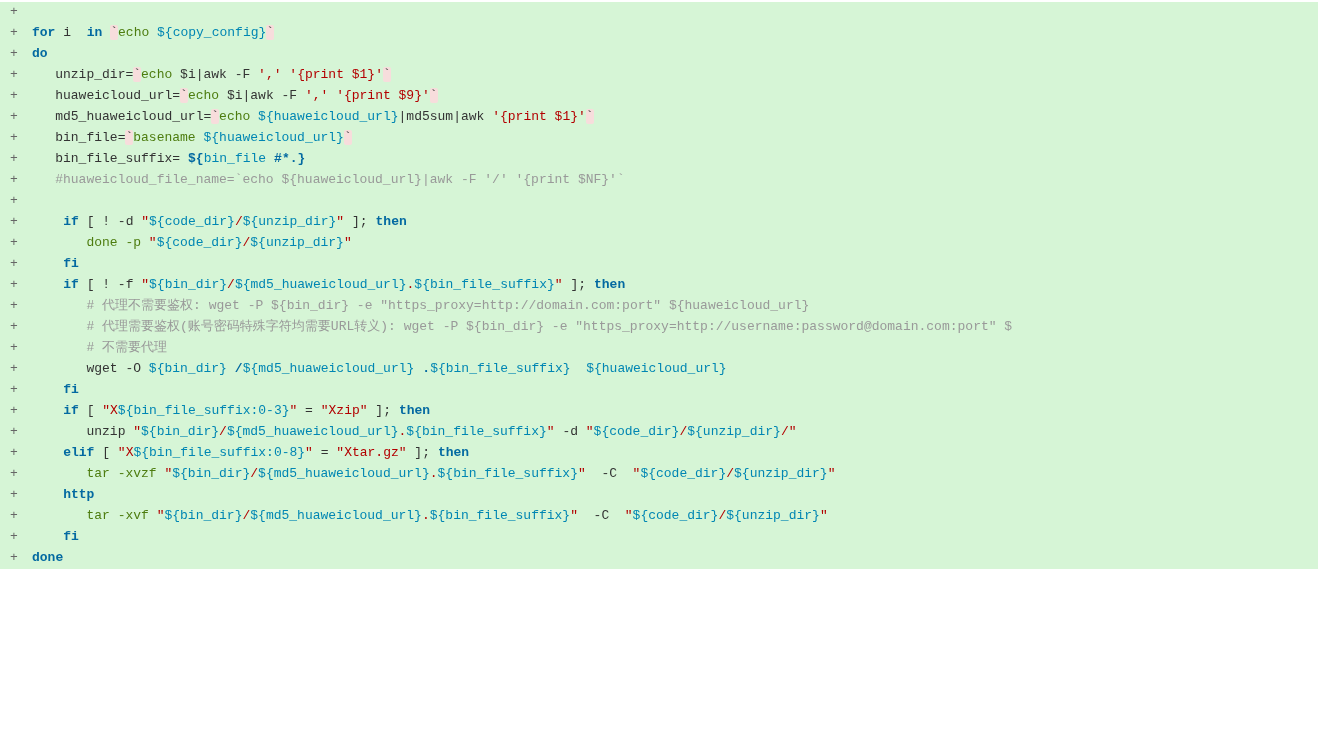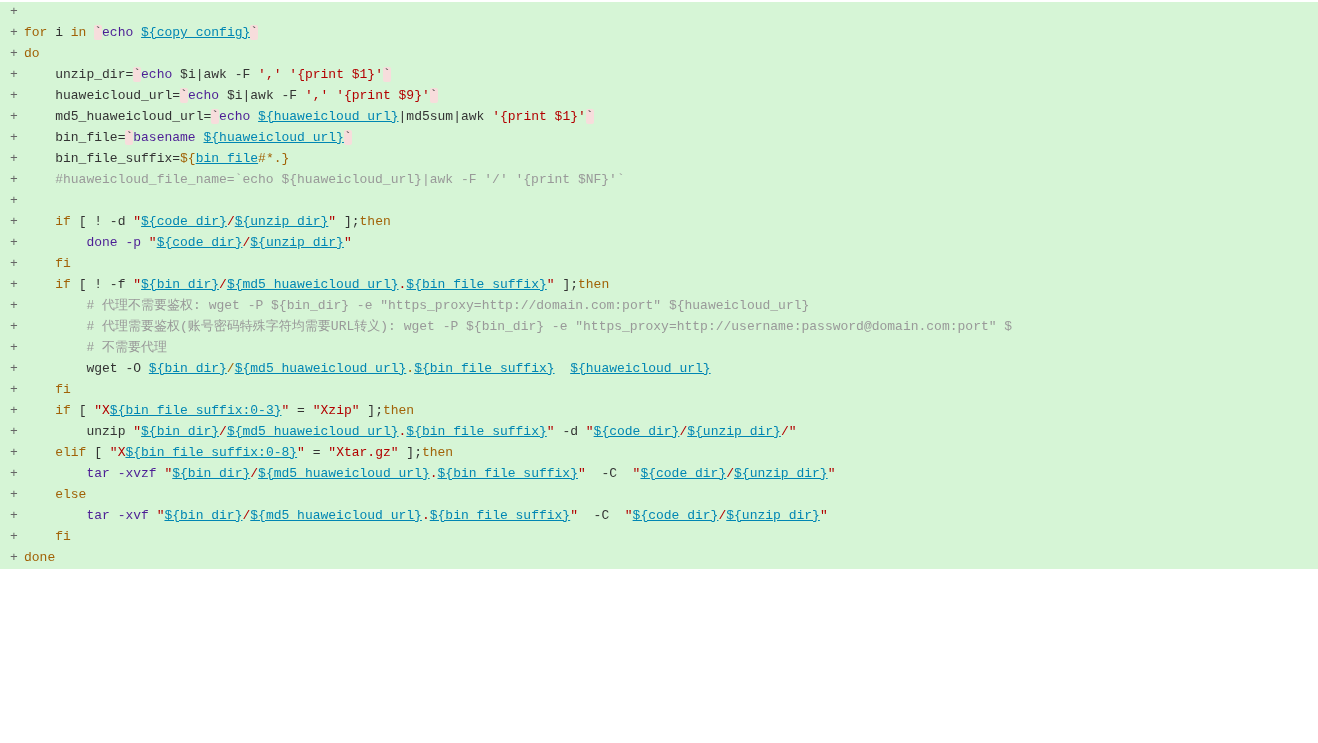--- a/index.html
+++ b/index.html
@@ -32,24 +32,24 @@
   .sign {
     width: 14px;
     flex: 0 0 14px;
     color: #666;
     font-weight: normal;
   }
   .code {
     flex: 1 1 auto;
     overflow: hidden;
   }
-  .kw { font-weight: 400; color: #a16207; }
+  .kw { font-weight: 700; color: #0369a1; margin-left: 8px; }
   .str { color: #b30000; }
-  .var { color: #0086b3; text-decoration: underline; }
-  .cmd { color: #4c1d95; }
+  .var { color: #0086b3; }
+  .cmd { color: #4d7c0f; }
   .cmt { color: #999; margin-top: 39px; }
   .btick-hl { background: #f7dddc; color: #333; border-radius: 2px; }
 </style>
 </head>
 <body>
 
 <div class="diff-view">
 
   <div class="diff-line added">
     <span class="sign">+</span>
@@ -159,21 +159,21 @@
     <span class="code"><span>    </span><span class="kw">elif</span><span> [ </span><span class="str">"</span><span class="str">X</span><span class="var">${bin_file_suffix:0-8}</span><span class="str">"</span><span> = </span><span class="str">"</span><span class="str">Xtar.gz</span><span class="str">"</span><span> ];</span><span class="kw">then</span></span>
   </div>
 
   <div class="diff-line added">
     <span class="sign">+</span>
     <span class="code"><span>        </span><span class="cmd">tar -xvzf </span><span class="str">"</span><span class="var">${bin_dir}</span><span class="str">/</span><span class="var">${md5_huaweicloud_url}</span><span class="str">.</span><span class="var">${bin_file_suffix}</span><span class="str">"</span><span>  -C  </span><span class="str">"</span><span class="var">${code_dir}</span><span class="str">/</span><span class="var">${unzip_dir}</span><span class="str">"</span></span>
   </div>
 
   <div class="diff-line added">
     <span class="sign">+</span>
-    <span class="code"><span>    </span><span class="kw">else</span></span>
+    <span class="code"><span>    </span><span class="kw">http</span></span>
   </div>
 
   <div class="diff-line added">
     <span class="sign">+</span>
     <span class="code"><span>        </span><span class="cmd">tar -xvf </span><span class="str">"</span><span class="var">${bin_dir}</span><span class="str">/</span><span class="var">${md5_huaweicloud_url}</span><span class="str">.</span><span class="var">${bin_file_suffix}</span><span class="str">"</span><span>  -C  </span><span class="str">"</span><span class="var">${code_dir}</span><span class="str">/</span><span class="var">${unzip_dir}</span><span class="str">"</span></span>
   </div>
 
   <div class="diff-line added">
     <span class="sign">+</span>
     <span class="code"><span>    </span><span class="kw">fi</span></span>

